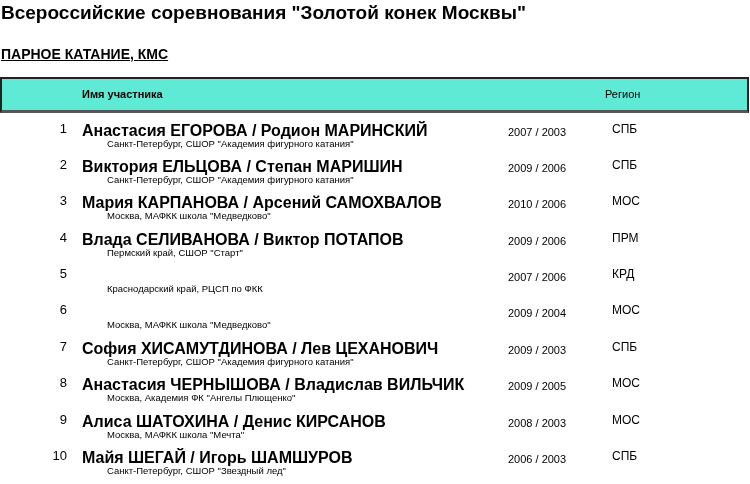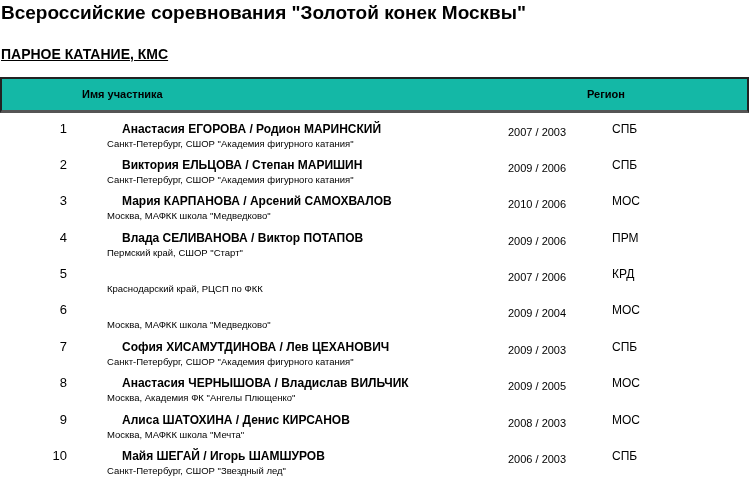--- a/index.html
+++ b/index.html
@@ -35,59 +35,58 @@
     }
     .header-box {
       position: absolute;
       left: 0px;
       top: 77px;
       width: 745px;
       height: 31px;
       border: 2px solid #222;
       border-bottom: 3px solid #555;
       box-sizing: content-box;
-      background: #14b8a6;
+      background: #5eead4;
     }
     .header-name {
       position: absolute;
       left: 80px;
       top: 9px;
       font-size: 11px;
       font-weight: bold;
       white-space: nowrap;
     }
     .header-region {
       position: absolute;
-      left: 585px;
+      left: 603px;
       top: 9px;
       font-size: 11px;
-      font-weight: bold;
+      font-weight: normal;
       white-space: nowrap;
     }
     .row {
       position: absolute;
       left: 0;
       width: 750px;
       height: 36px;
     }
     .rank {
       position: absolute;
       right: 683px;
       top: 0px;
       font-size: 13px;
       white-space: nowrap;
     }
     .pair {
       position: absolute;
       left: 82px;
       top: 1px;
-      font-size: 12px;
+      font-size: 16px;
       font-weight: bold;
       white-space: nowrap;
-      margin-left: 40px;
     }
     .club {
       position: absolute;
       left: 107px;
       top: 17px;
       font-size: 9.5px;
       white-space: nowrap;
     }
     .years {
       position: absolute;

